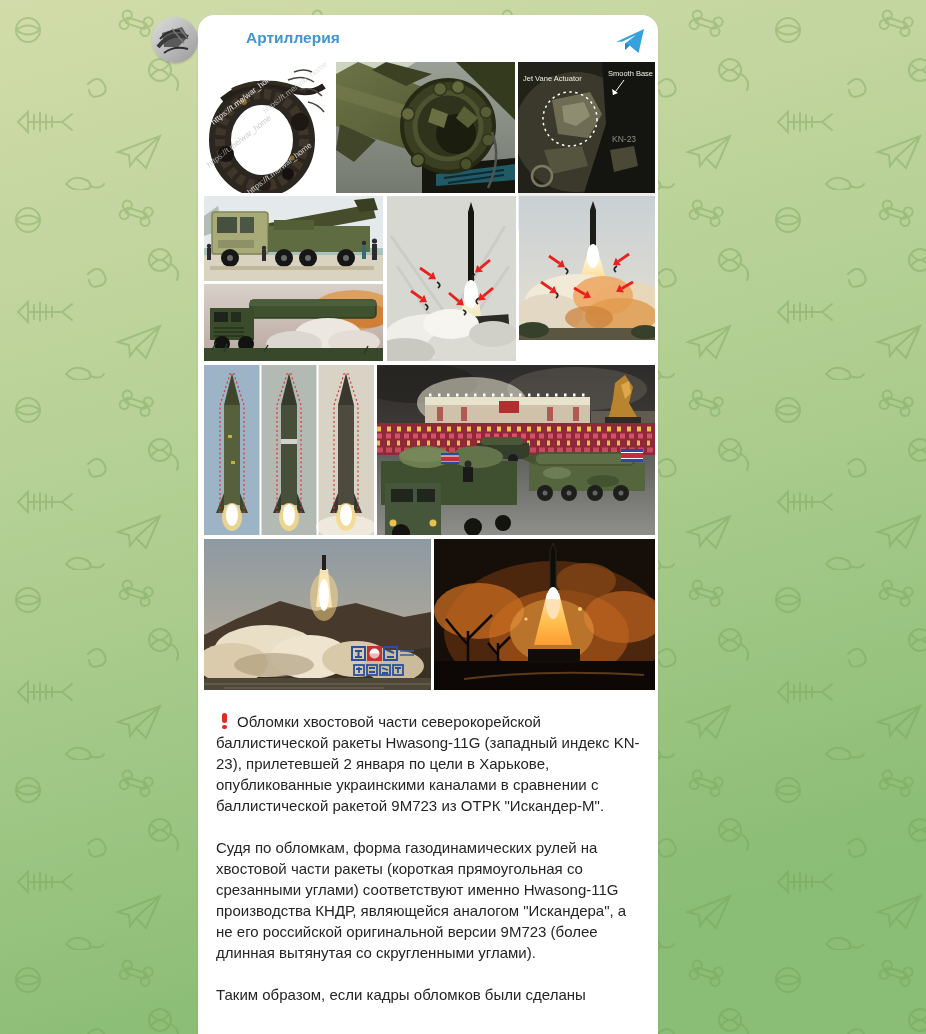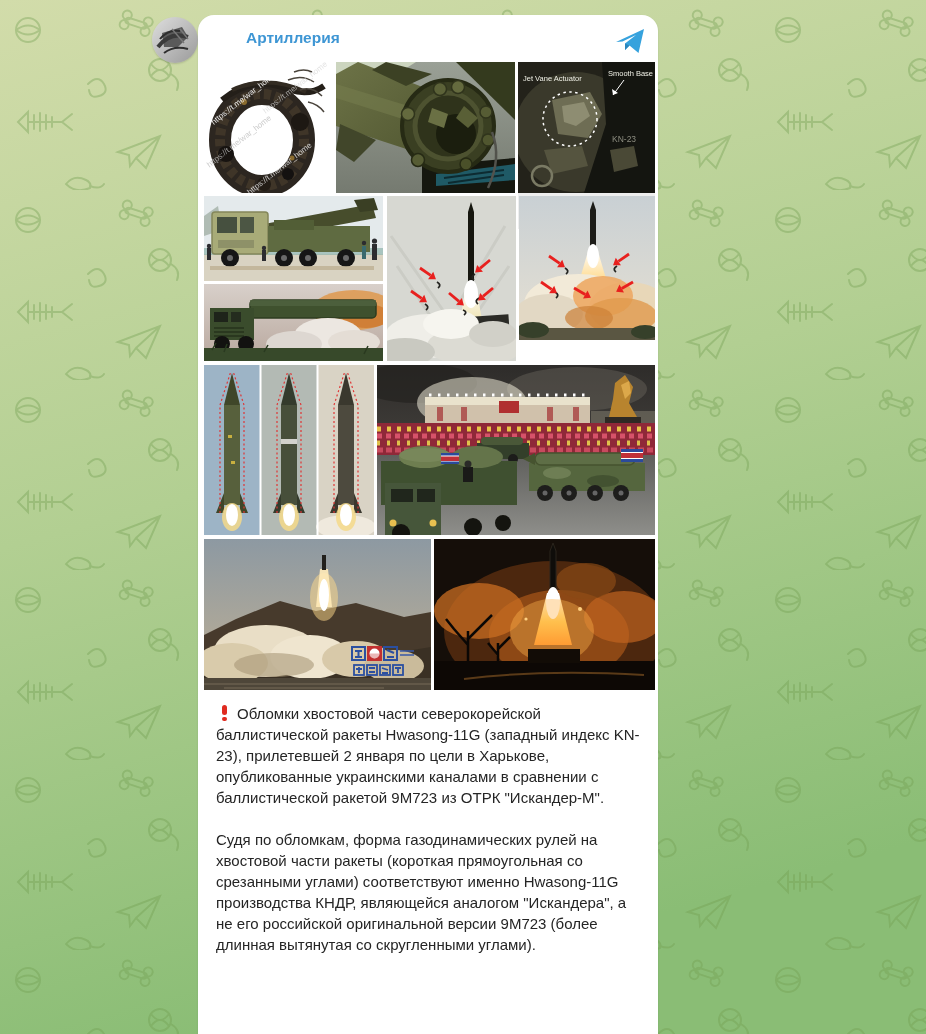--- a/index.html
+++ b/index.html
@@ -18,21 +18,21 @@
   .p-c{left:320px;top:47px;width:137px;height:167px;}
   .p-d1{left:6px;top:181px;width:179px;height:85px;}
   .p-d2{left:6px;top:269px;width:179px;height:77px;}
   .p-e{left:189px;top:181px;width:129px;height:165px;}
   .p-f{left:321px;top:181px;width:136px;height:144px;}
   .p-g{left:6px;top:350px;width:170px;height:170px;}
   .p-h{left:179px;top:350px;width:278px;height:170px;}
   .p-i{left:6px;top:524px;width:227px;height:151px;}
   .p-j{left:236px;top:524px;width:221px;height:151px;}
   .msg-text{position:absolute;left:18px;top:688px;width:424px;font-size:15px;line-height:21px;color:#252525;}
-  .msg-text p{margin:0 0 21px 0;}
+  .msg-text p{margin:8px 0 21px 0;}
   .excl{display:inline-block;width:13px;height:16px;position:relative;margin:0 6px 0 2px;vertical-align:-2px;}
   .excl .bar{position:absolute;left:4px;top:0;width:5px;height:10px;border-radius:2.5px;background:#e02b20;}
   .excl .dot{position:absolute;left:4px;bottom:0;width:5px;height:4px;border-radius:2px;background:#e02b20;}
 </style>
 </head>
 <body>
 
 <div class="screen">
 
   <svg class="bg-svg" width="926" height="1034">
@@ -556,16 +556,19 @@
       </svg>
     </div>
 
     <div class="msg-text">
       <p>
         <span class="excl" aria-label="❗"><span class="bar"></span><span class="dot"></span></span><span>Обломки хвостовой части северокорейской баллистической ракеты Hwasong-11G (западный индекс KN-23), прилетевшей 2 января по цели в Харькове, опубликованные украинскими каналами в сравнении с баллистической ракетой 9М723 из ОТРК "Искандер-М".</span>
       </p>
       <p>
         <span>Судя по обломкам, форма газодинамических рулей на хвостовой части ракеты (короткая прямоугольная со срезанными углами) соответствуют именно Hwasong-11G производства КНДР, являющейся аналогом "Искандера", а не его российской оригинальной версии 9М723 (более длинная вытянутая со скругленными углами).</span>
       </p>
+      <p>
+        <span>Таким образом, если кадры обломков были сделаны</span>
+      </p>
     </div>
 
   </div>
 </div>
 
 </body></html>

